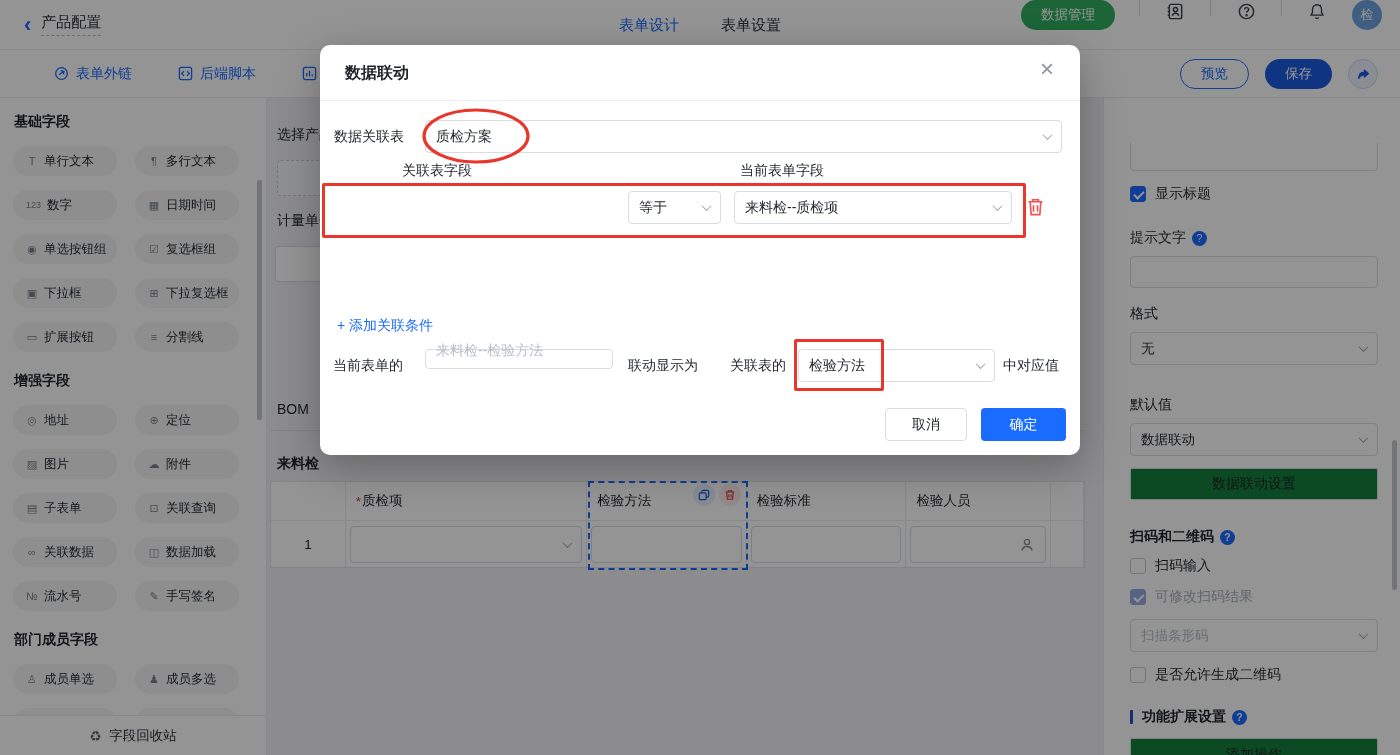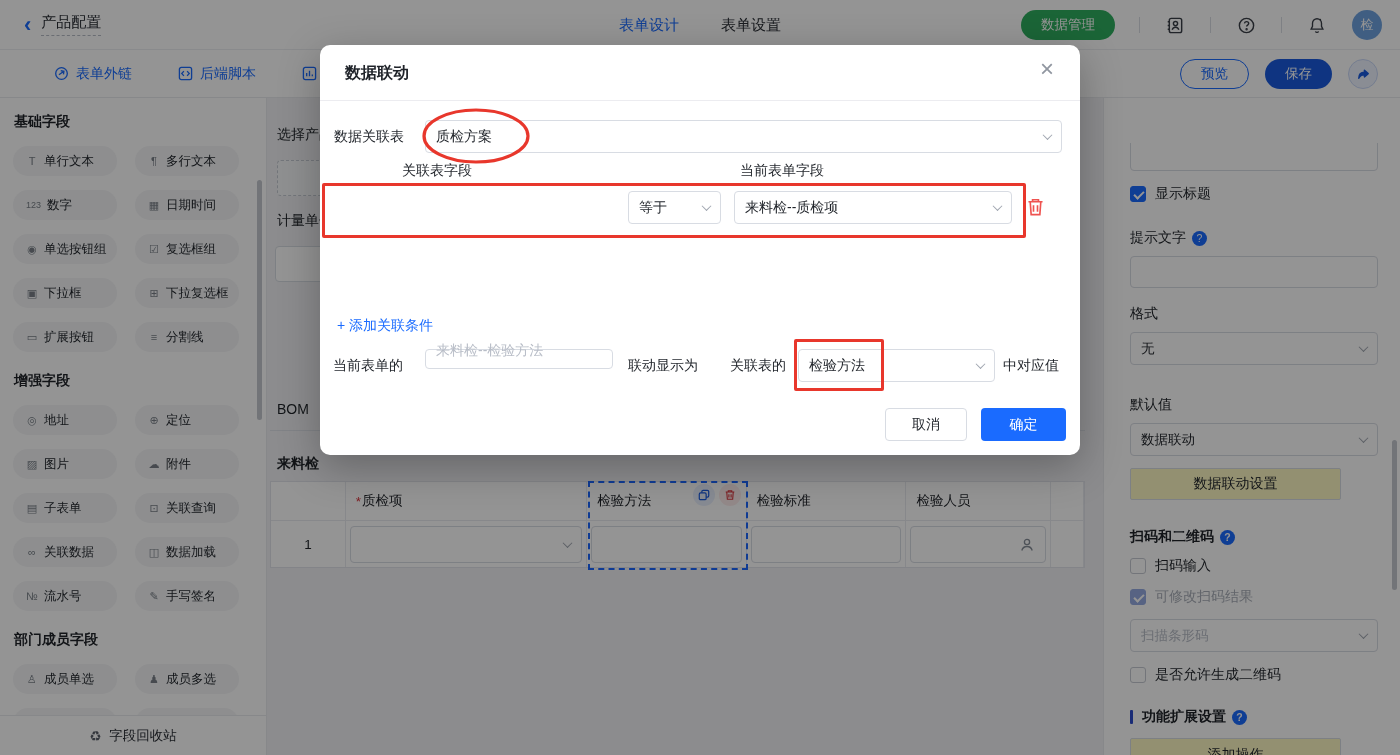--- a/index.html
+++ b/index.html
@@ -7,21 +7,21 @@
   #app{position:relative;width:1400px;height:755px;background:#f1f2f4;overflow:hidden;margin:0 auto}
 
   
   .topbar{position:absolute;left:0;top:0;width:1400px;height:50px;background:#fff;display:flex;align-items:center;border-bottom:1px solid #eceef1}
   .back{display:flex;align-items:center;gap:10px;margin-left:24px}
   .back-ch{color:#1a6bff;font-size:22px;font-weight:700;line-height:1;cursor:pointer}
   .doc-title{font-size:15px;color:#2b2f36;border-bottom:1px dashed #b7bcc6;padding-bottom:3px}
   .top-tabs{position:absolute;left:0;right:0;top:0;height:50px;display:flex;align-items:center;justify-content:center;gap:42px;pointer-events:none}
   .top-tab{font-size:15px;color:#2b2f36;pointer-events:auto;cursor:pointer}
   .top-tab.act{color:#1a6bff}
-  .top-right{position:absolute;right:18px;top:0;height:50px;display:flex;align-items:center;gap:24px}
+  .top-right{position:absolute;right:18px;top:0;height:50px;display:flex;align-items:flex-start;gap:24px}
   .btn-green{height:30px;padding:0 20px;border-radius:16px;background:#2fae5f;color:#fff;font-size:13.5px;display:flex;align-items:center;border:none;cursor:pointer}
   .vsep{width:1px;height:16px;background:#dadde3}
   .tbi{width:22px;height:22px;display:flex;align-items:center;justify-content:center;color:#3a3f47;cursor:pointer}
   .avatar{width:30px;height:30px;border-radius:50%;background:#6fa3e0;color:#fff;font-size:13px;display:flex;align-items:center;justify-content:center;cursor:pointer}
 
   
   .toolbar{position:absolute;left:0;top:50px;width:1400px;height:48px;background:#fff;border-bottom:1px solid #e8eaee;display:flex;align-items:center}
   .tool-links{display:flex;align-items:center;gap:46px;margin-left:54px}
   .tlink{display:flex;align-items:center;gap:7px;color:#1a6bff;font-size:14px;cursor:pointer}
   .tool-right{position:absolute;right:22px;top:0;height:48px;display:flex;align-items:center;gap:16px}
@@ -71,21 +71,21 @@
   .rlabel.b{font-weight:700}
   .help{width:15px;height:15px;border-radius:50%;background:#1a6bff;color:#fff;font-size:10.5px;display:flex;align-items:center;justify-content:center;flex:none}
   .sel{display:flex;align-items:center;justify-content:space-between;background:#fff;border:1px solid #d8dce3;border-radius:4px;padding:0 10px;height:33px;font-size:13.5px;color:#1f2329;cursor:pointer}
   .chev{width:7px;height:7px;border-right:1.5px solid #a0a6b0;border-bottom:1.5px solid #a0a6b0;transform:rotate(45deg) translate(-1px,-1px);flex:none}
   .cbrow{display:flex;align-items:center;gap:9px;font-size:14px;color:#1f2329}
   .cb{width:16px;height:16px;border:1px solid #c6cad2;border-radius:3px;background:#fff;position:relative;flex:none;cursor:pointer}
   .cb.on{background:#1a6bff;border-color:#1a6bff}
   .cb.on::after{content:"";position:absolute;left:5px;top:2px;width:4px;height:8px;border-right:2px solid #fff;border-bottom:2px solid #fff;transform:rotate(45deg)}
   .cb.on.mut{background:#96abe2;border-color:#96abe2}
   .mutlab{color:#a9aeb8}
-  .rbtn{width:211px;height:32px;border:1px solid #d8dce3;border-radius:2px;background:#fef9c3;font-size:14px;color:#1f2329;cursor:pointer}
+  .rbtn{width:248px;height:32px;border:1px solid #d8dce3;border-radius:2px;background:#15803d;font-size:14px;color:#1f2329;cursor:pointer}
   .bluebar{display:inline-block;width:3px;height:14px;background:#2b4acb;margin-right:7px;border-radius:1px}
   .ph{color:#b8bdc7}
   .rscroll{position:absolute;right:3px;top:342px;width:5px;height:150px;border-radius:3px;background:#c4c8cf}
 
   
   .dim{position:absolute;inset:0;background:rgba(0,0,0,0.42)}
   .modal{position:absolute;left:320px;top:45px;width:760px;height:410px;background:#fff;border-radius:10px;box-shadow:0 12px 42px rgba(0,0,0,.28)}
   .m-title{position:absolute;left:25px;top:18px;font-size:16px;font-weight:700;color:#1f2329}
   .m-close{position:absolute;right:26px;top:12px;font-size:24px;color:#9096a0;cursor:pointer;line-height:1}
   .m-divider{position:absolute;left:0;top:55px;width:100%;height:1px;background:#ececf0}

